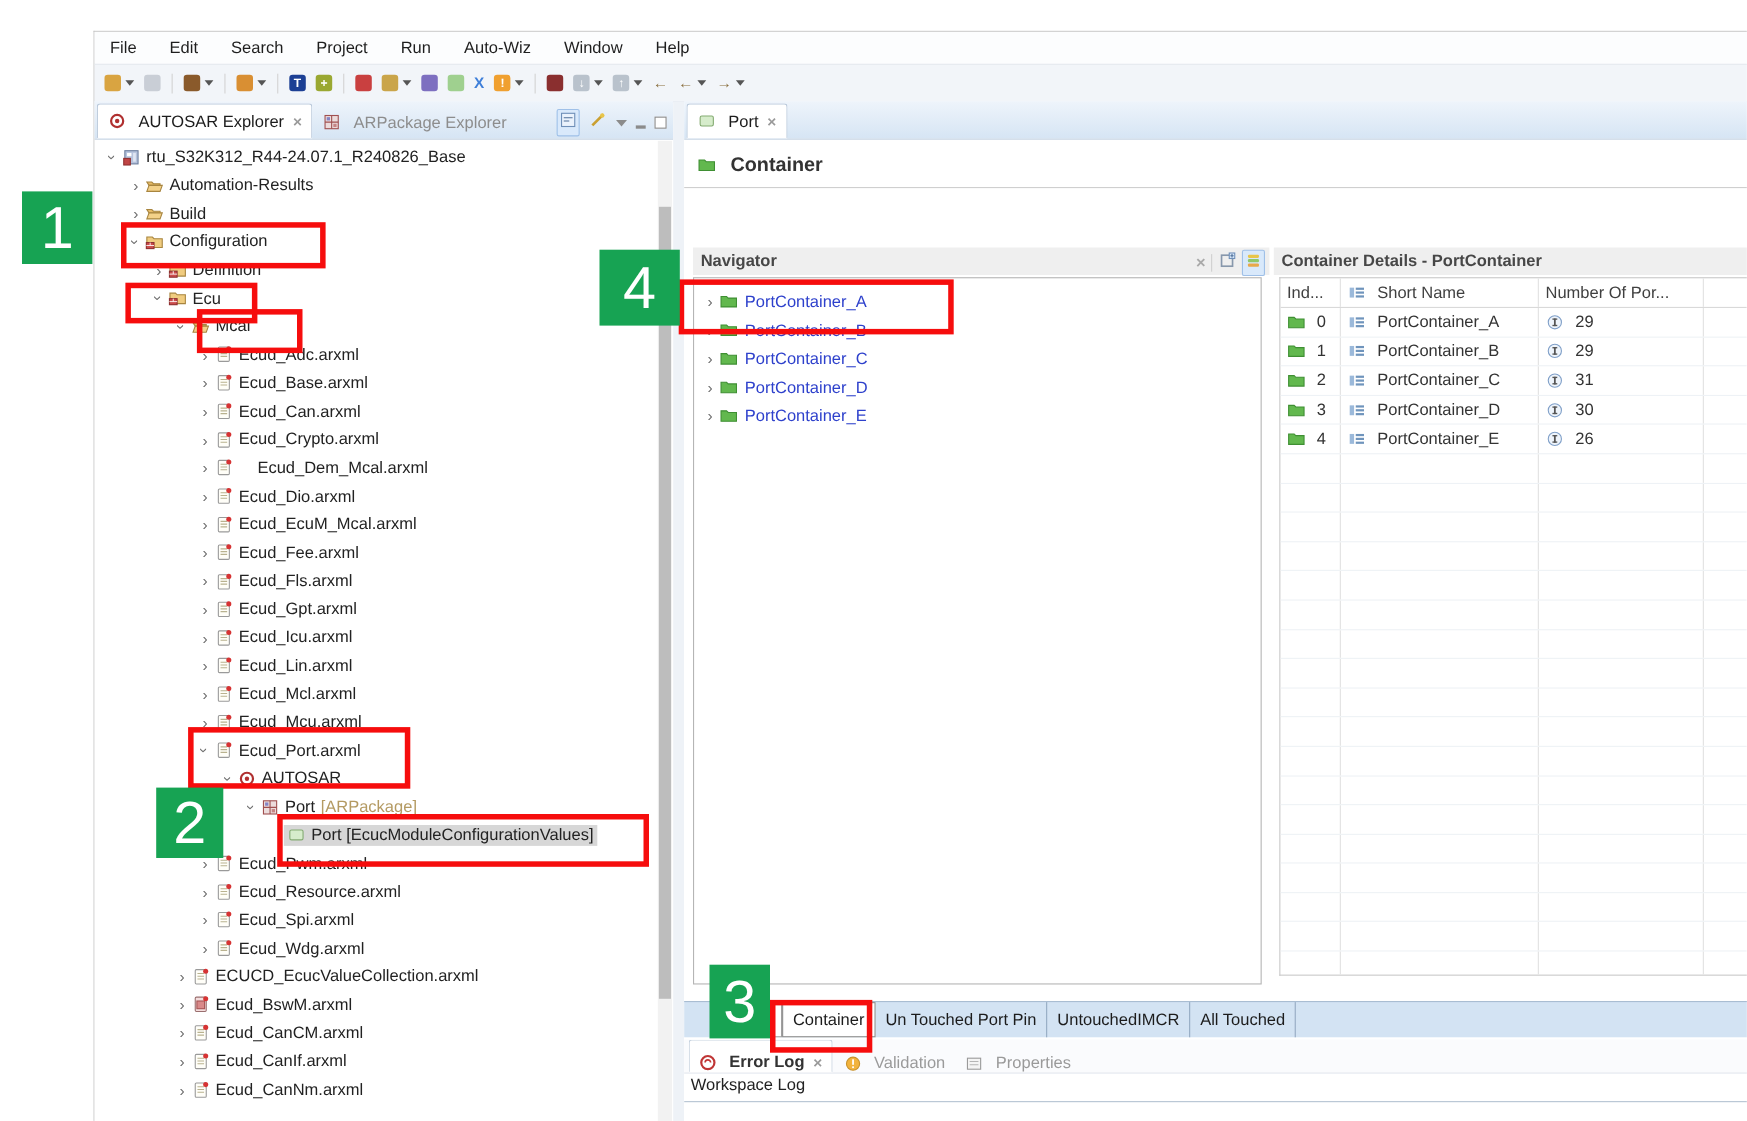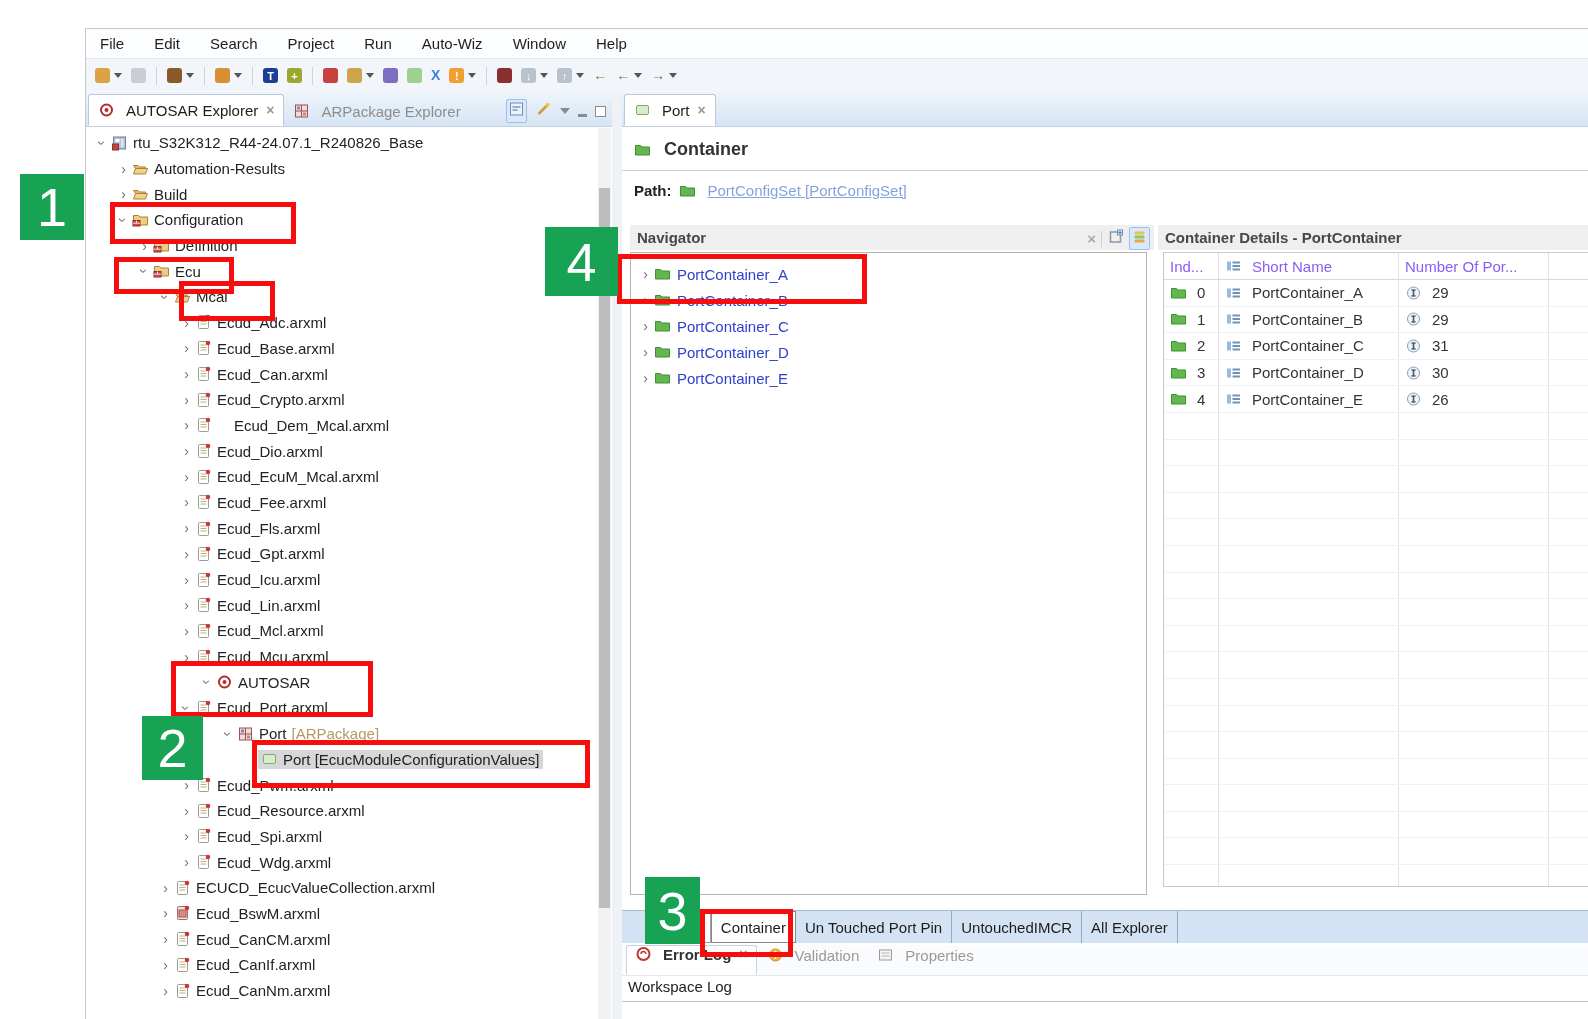--- a/index.html
+++ b/index.html
@@ -58,35 +58,35 @@
   .subhdr{position:absolute;height:25px;background:#efefef;display:flex;align-items:center;
     font-size:15px;font-weight:bold;color:#474747;padding-left:7px;}
   .navhdr{left:8px;top:133px;width:517px;}
   .navicons{position:absolute;right:4px;top:2px;display:flex;align-items:center;gap:5px;}
   .dethdr{left:536px;top:133px;right:0;}
   .navbox{position:absolute;left:8px;top:160px;width:515px;height:633px;border:1px solid #b5b5b5;background:#fff;overflow:hidden;}
   .nrow{display:flex;align-items:center;height:26px;font-size:15px;color:#2e41cc;padding-left:6px;}
   .nrow .ticon{margin-right:6px;}
   .detbox{position:absolute;left:541px;top:160px;right:0;height:633px;border:1px solid #c9c9c9;border-right:none;background:#fff;overflow:hidden;}
   .drow{display:flex;align-items:center;height:25.6px;font-size:15px;color:#333;border-bottom:1px solid #eef2f6;}
-  .drow.hdr{border-bottom:1px solid #d9d9d9;color:#8b5cf6;height:26px;align-items:flex-end;}
+  .drow.hdr{border-bottom:1px solid #d9d9d9;color:#404040;height:26px;align-items:flex-end;}
   .dc{display:flex;align-items:center;gap:5px;padding-left:6px;box-sizing:border-box;height:100%;}
   .dc1{width:55px;border-right:1px solid #e2e2e2;}
   .dc2{width:180px;border-right:1px solid #e2e2e2;}
   .dc3{width:150px;border-right:1px solid #e2e2e2;}
   .dc4{flex:1;}
   
   .pagestrip{position:absolute;left:0;top:818px;right:0;height:32px;background:#d3e3f3;
     border-top:1px solid #a9bdd2;display:flex;align-items:stretch;padding-left:58px;font-size:15px;color:#1c1c1c;}
   .ptab{display:flex;align-items:center;padding:0 9px;border-right:1px solid #94aac2;}
   .ptab.first{background:#fff;border:1px solid #a0a0a0;}
   .ptab.active{background:#fff;border:1px solid #8a8a8a;}
   .viewtabs{position:absolute;left:0;top:853px;right:0;height:30px;display:flex;align-items:flex-end;
     padding-left:4px;gap:2px;border-bottom:1px solid #e3e8ee;background:#fafbfd;}
-  .wtab{display:flex;align-items:flex-start;gap:6px;height:28px;padding:0 8px;font-size:15px;border-radius:3px 3px 0 0;}
+  .wtab{display:flex;align-items:flex-end;gap:6px;height:28px;padding:0 8px;font-size:15px;border-radius:3px 3px 0 0;}
   .wtab.active{background:#fff;border:1px solid #c6d2df;border-bottom:1px solid #fff;font-weight:bold;color:#333;}
   .wtab.inactive{color:#9a9a9a;}
   .loglabel{position:absolute;left:6px;top:886px;font-size:15px;color:#222;}
   .logline{position:absolute;left:0;top:909px;right:0;border-bottom:1px solid #b4c2d2;}
   
   .gbox{position:absolute;background:#17a353;color:#fff;display:flex;align-items:center;justify-content:center;
     font-size:54px;font-weight:400;z-index:60;line-height:1;}
   .rbox{position:absolute;border:5px solid #f60d0d;z-index:50;}
   
   .ic-min{width:9px;height:3px;background:#8b8b8b;margin-top:8px;}
@@ -537,46 +537,46 @@
               <line x1="5" y1="5" x2="11" y2="5" stroke="#b9b28f"></line>
               <line x1="5" y1="7.5" x2="11" y2="7.5" stroke="#b9b28f"></line>
               <line x1="5" y1="10" x2="11" y2="10" stroke="#b9b28f"></line>
               <circle cx="12.5" cy="3" r="2.3" fill="#d63333"></circle>
             </svg>
           </span>
           <span class="tlabel">Ecud_Mcu.arxml</span>
         </span>
       </div>
       <div class="trow">
+        <span style="width: 92px; flex: 0 0 auto;"></span>
+        <span class="chev open"><i>›</i></span>
+        <span style="display: inline-flex; align-items: center;">
+          <span class="ticon">
+            <svg width="17" height="16" viewBox="0 0 16 16" xmlns="http://www.w3.org/2000/svg">
+              <rect x="3" y="1.5" width="10" height="13" rx="1" fill="#fffef8" stroke="#9a9a9a"></rect>
+              <line x1="5" y1="5" x2="11" y2="5" stroke="#b9b28f"></line>
+              <line x1="5" y1="7.5" x2="11" y2="7.5" stroke="#b9b28f"></line>
+              <line x1="5" y1="10" x2="11" y2="10" stroke="#b9b28f"></line>
+              <circle cx="12.5" cy="3" r="2.3" fill="#d63333"></circle>
+            </svg>
+          </span>
+          <span class="tlabel">Ecud_Port.arxml</span>
+        </span>
+      </div>
+      <div class="trow">
         <span style="width: 113px; flex: 0 0 auto;"></span>
         <span class="chev open"><i>›</i></span>
         <span style="display: inline-flex; align-items: center;">
           <span class="ticon">
             <svg width="17" height="16" viewBox="0 0 16 16" xmlns="http://www.w3.org/2000/svg">
               <circle cx="8" cy="8" r="5.5" fill="#fff" stroke="#b03030" stroke-width="2"></circle>
               <circle cx="8" cy="8" r="2" fill="#b03030"></circle>
             </svg>
           </span>
           <span class="tlabel">AUTOSAR</span>
-        </span>
-      </div>
-      <div class="trow">
-        <span style="width: 92px; flex: 0 0 auto;"></span>
-        <span class="chev open"><i>›</i></span>
-        <span style="display: inline-flex; align-items: center;">
-          <span class="ticon">
-            <svg width="17" height="16" viewBox="0 0 16 16" xmlns="http://www.w3.org/2000/svg">
-              <rect x="3" y="1.5" width="10" height="13" rx="1" fill="#fffef8" stroke="#9a9a9a"></rect>
-              <line x1="5" y1="5" x2="11" y2="5" stroke="#b9b28f"></line>
-              <line x1="5" y1="7.5" x2="11" y2="7.5" stroke="#b9b28f"></line>
-              <line x1="5" y1="10" x2="11" y2="10" stroke="#b9b28f"></line>
-              <circle cx="12.5" cy="3" r="2.3" fill="#d63333"></circle>
-            </svg>
-          </span>
-          <span class="tlabel">Ecud_Port.arxml</span>
         </span>
       </div>
       <div class="trow">
         <span style="width: 134px; flex: 0 0 auto;"></span>
         <span class="chev open"><i>›</i></span>
         <span style="display: inline-flex; align-items: center;">
           <span class="ticon">
             <svg width="17" height="16" viewBox="0 0 16 16" xmlns="http://www.w3.org/2000/svg">
               <rect x="2" y="2" width="12" height="12" fill="#ecdcdc" stroke="#a05050"></rect>
               <line x1="8" y1="2" x2="8" y2="14" stroke="#a05050"></line>
@@ -766,29 +766,20 @@
 
   <div class="eheading">
     <span class="ticon" id="i-heading">
         <svg width="17" height="16" viewBox="0 0 16 16" xmlns="http://www.w3.org/2000/svg">
           <path d="M1 5 L1 3.5 L6 3.5 L7.5 5 L15 5 L15 13 L1 13 Z" fill="#62b84e" stroke="#3f8f33"></path>
         </svg>
       </span>
     <span>Container</span>
   </div>
   <div class="erule"></div>
-  <div class="pathrow">
-    <span class="pathlabel">Path:</span>
-    <span class="ticon" id="i-path">
-        <svg width="17" height="16" viewBox="0 0 16 16" xmlns="http://www.w3.org/2000/svg">
-          <path d="M1 5 L1 3.5 L6 3.5 L7.5 5 L15 5 L15 13 L1 13 Z" fill="#62b84e" stroke="#3f8f33"></path>
-        </svg>
-      </span>
-    <span class="pathlink">PortConfigSet [PortConfigSet]</span>
-  </div>
 
   <div class="subhdr navhdr">
     <span>Navigator</span>
     <span class="navicons">
       <span style="color:#a9a9a9;font-weight:bold;font-size:15px;">×</span>
       <span style="width:1px;height:16px;background:#cfcfcf;display:inline-block;"></span>
       <span id="i-sync"><svg width="17" height="16" viewBox="0 0 16 16" xmlns="http://www.w3.org/2000/svg">
             <rect x="3" y="3" width="10" height="10" fill="none" stroke="#8898ac" stroke-width="1.5"></rect>
             <rect x="10" y="1" width="5" height="5" fill="#d9e9fb" stroke="#6f8fb8"></rect>
             <line x1="12.5" y1="2" x2="12.5" y2="5" stroke="#4f6f98"></line>
@@ -1142,21 +1133,21 @@
         <div class="dc dc3"></div>
         <div class="dc dc4"></div>
       </div>
     </div>
 
   <div class="pagestrip" id="pagestrip">
       <div class="ptab first">w</div>
       <div class="ptab active">Container</div>
       <div class="ptab">Un Touched Port Pin</div>
       <div class="ptab">UntouchedIMCR</div>
-      <div class="ptab">All Explorer</div>
+      <div class="ptab">All Touched</div>
     </div>
 
   <div class="viewtabs" id="viewtabs">
       <div class="wtab active">
         <span class="ticon">
           <svg width="17" height="16" viewBox="0 0 16 16" xmlns="http://www.w3.org/2000/svg">
             <circle cx="8" cy="8" r="6" fill="#fff" stroke="#c03636" stroke-width="2"></circle>
             <path d="M5.5 8 A2.5 2.5 0 1 1 10.5 8" fill="none" stroke="#c03636" stroke-width="1.5"></path>
           </svg>
         </span>

